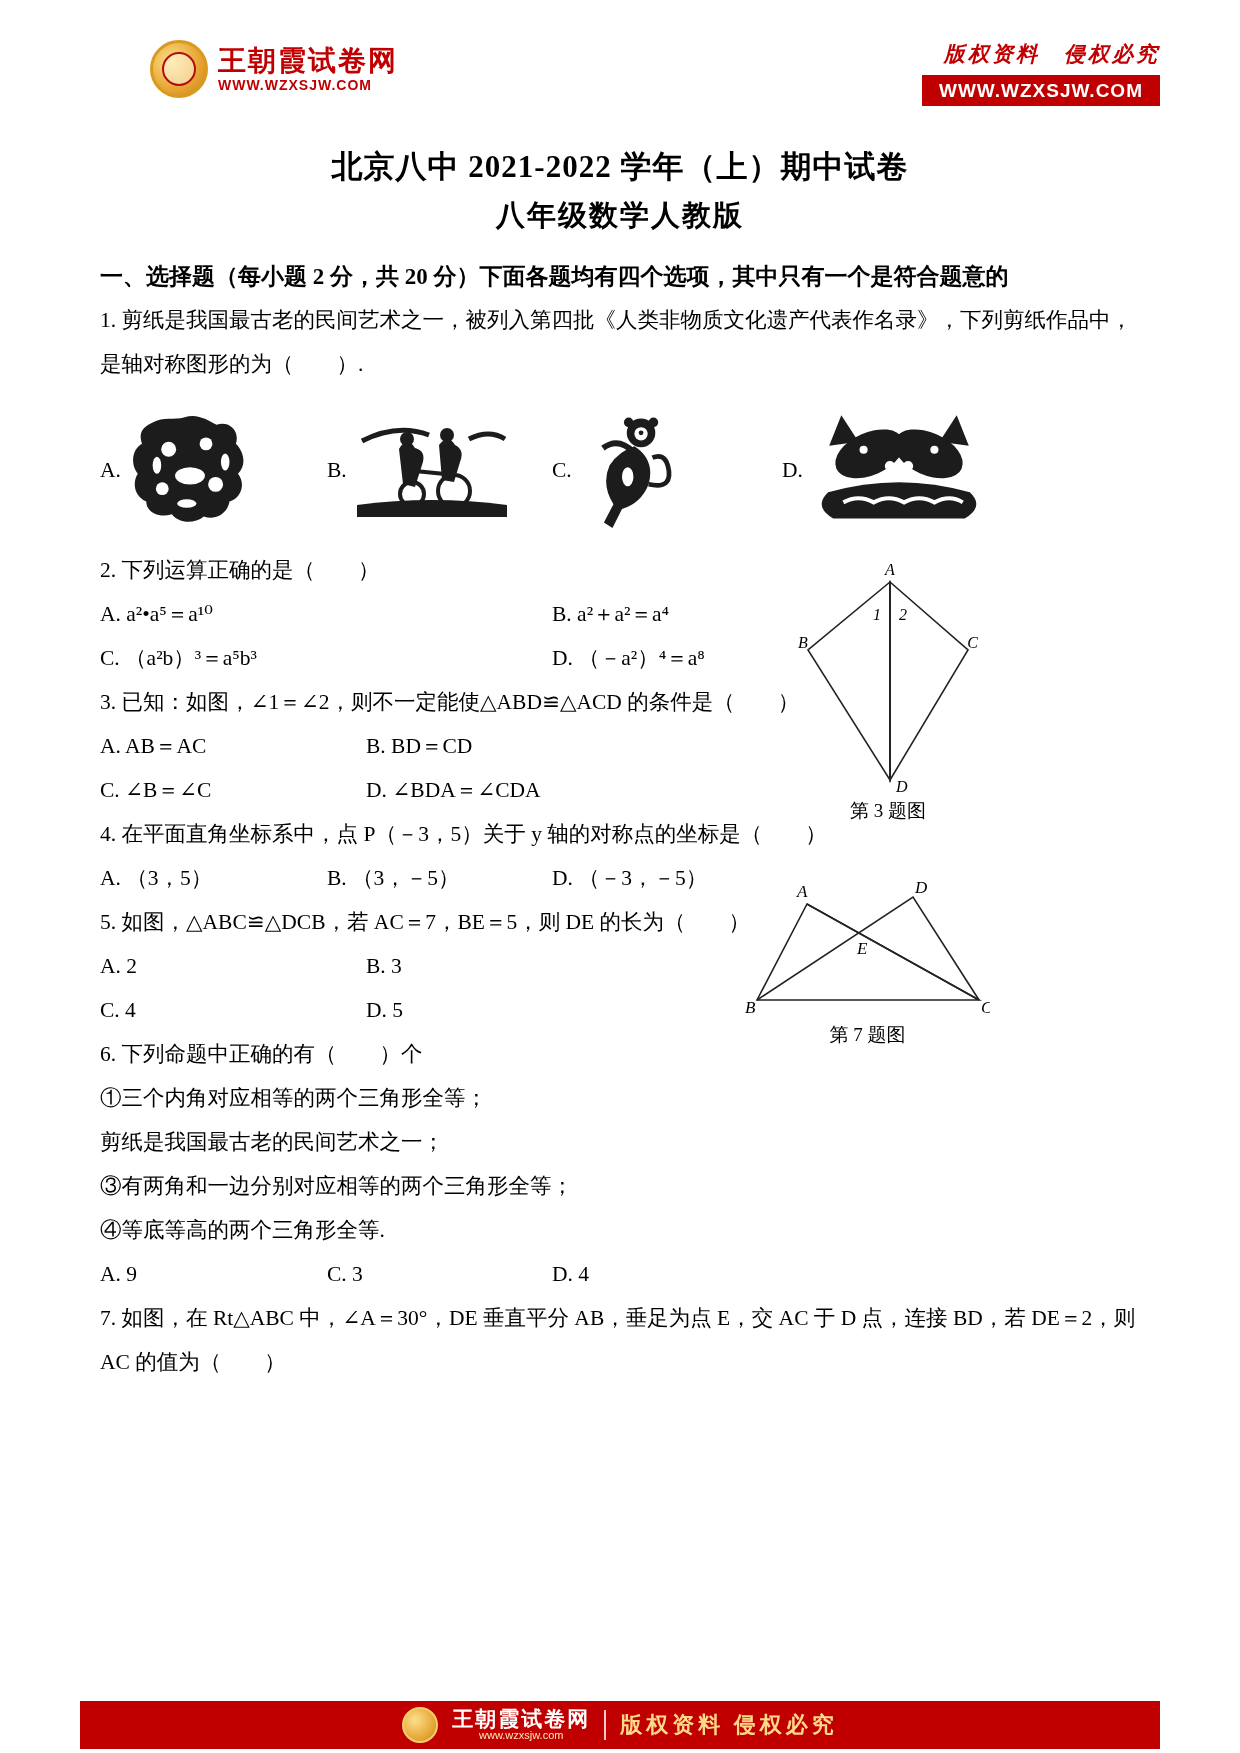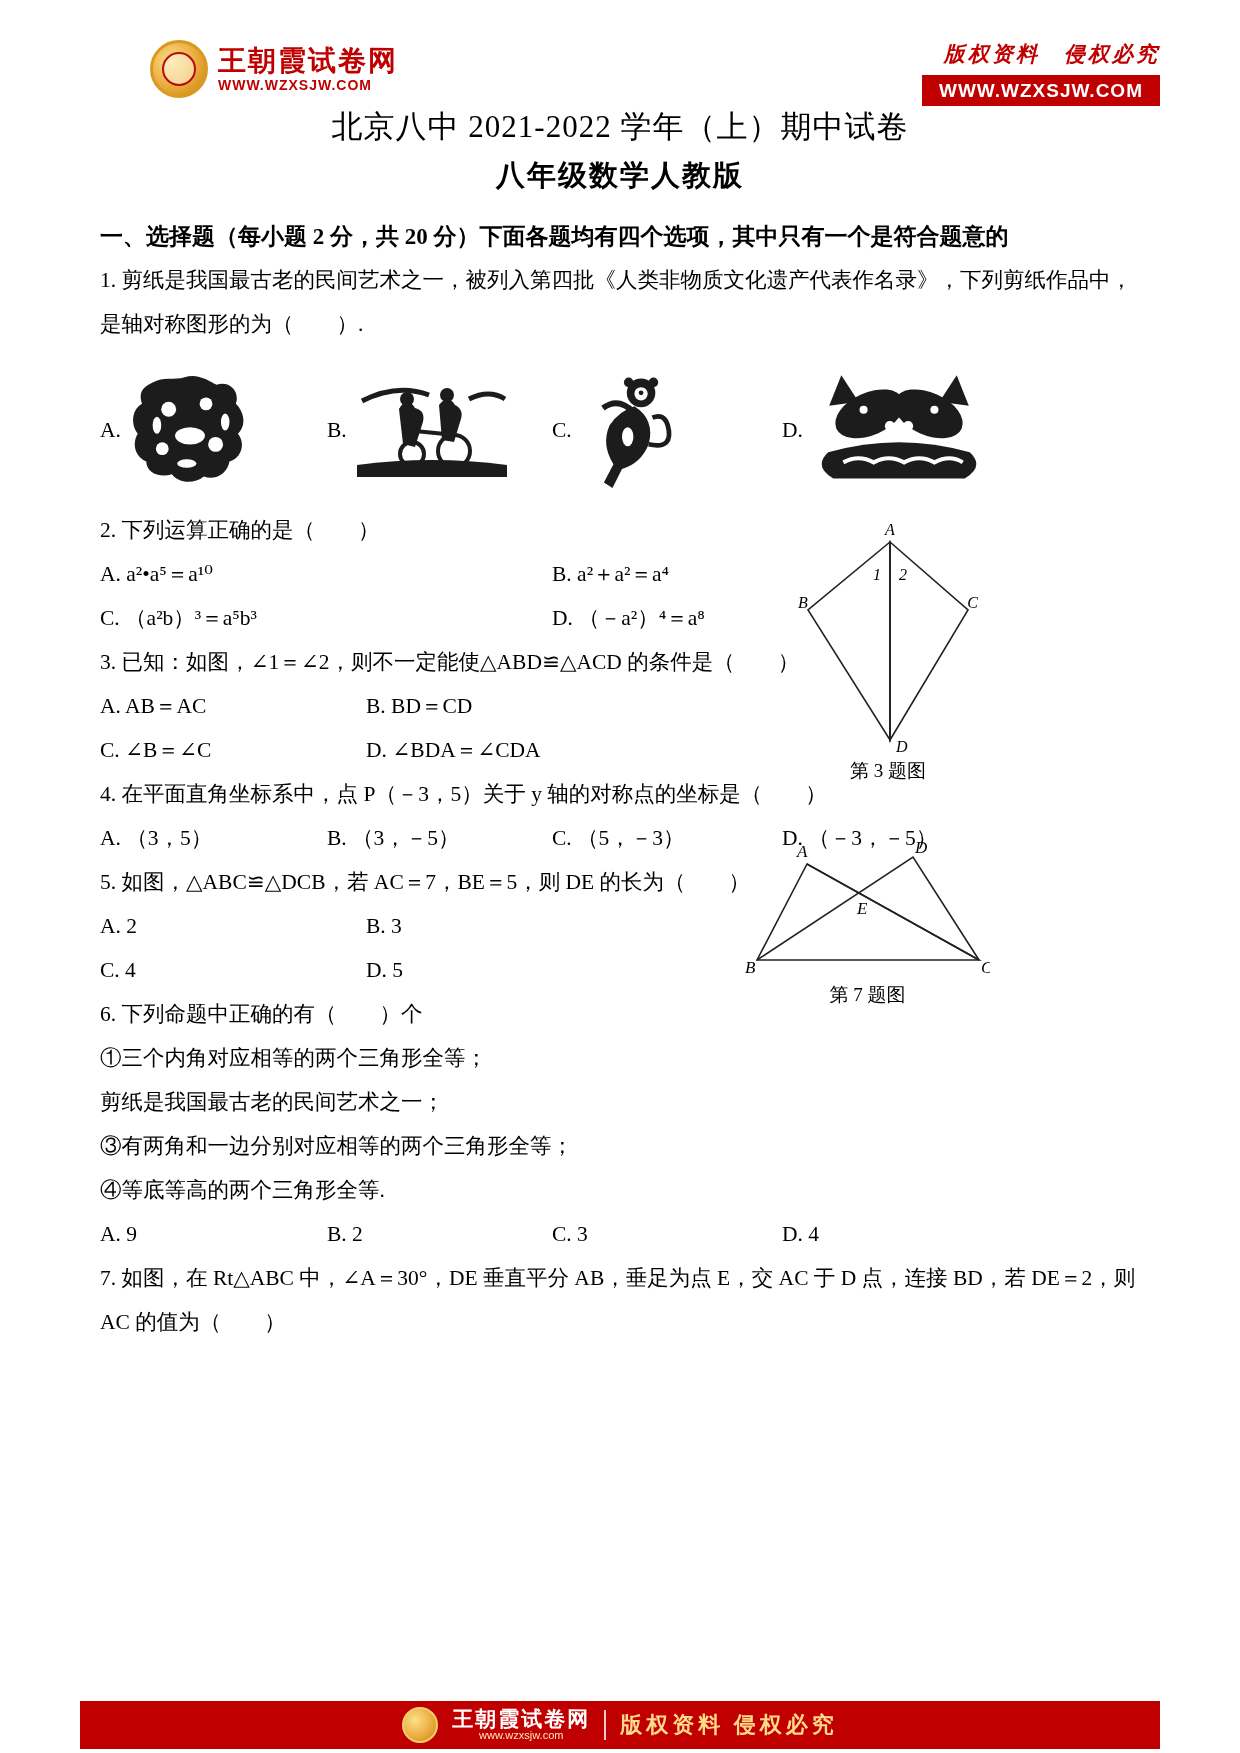--- a/index.html
+++ b/index.html
@@ -20,21 +20,21 @@
   .brand-col { display:flex; flex-direction:column; line-height:1.15; }
   .brand-name { color:#c00000; font-weight:bold; font-size:28px; letter-spacing:2px; }
   .brand-site { color:#c00000; font-weight:bold; font-size:14px; font-family:"Liberation Sans",sans-serif; letter-spacing:1px; }
   .right-head { display:flex; flex-direction:column; align-items:flex-end; }
   .slogan { color:#c00000; font-weight:bold; font-size:21px; letter-spacing:3px; font-style:italic; }
   .site-banner {
     margin-top:7px; background:#c00000; color:#fff; width:238px; height:31px;
     display:flex; align-items:center; justify-content:center;
     font-family:"Liberation Sans",sans-serif; font-weight:bold; font-size:19px; letter-spacing:1px;
   }
-  .doc-title { text-align:center; font-size:31px; font-weight:normal; letter-spacing:1px; }
+  .doc-title { text-align:center; font-size:31px; font-weight:bold; margin-top:40px; letter-spacing:1px; }
   .doc-subtitle { text-align:center; font-size:29px; font-weight:bold; margin-top:8px; letter-spacing:2px; }
   .content { padding:0 100px; }
   .section-head { font-weight:bold; font-size:23px; margin-top:24px; line-height:34px; }
   .line { font-size:21.5px; line-height:44px; }
   .qtext { margin-top:4px; }
   .img-row { display:grid; grid-template-columns:227px 225px 230px auto; align-items:center; margin-top:10px; min-height:148px; }
   .img-cell { display:flex; align-items:center; gap:10px; }
   .opt4 { display:grid; grid-template-columns:227px 225px 230px auto; }
   .opt2w { display:grid; grid-template-columns:452px auto; max-width:820px; }
   .opt2n { display:grid; grid-template-columns:227px auto; max-width:640px;gap:39px; }
@@ -183,21 +183,20 @@
     </div>
     <div class="line opt2n">
       <span>C. ∠B＝∠C</span>
       <span>D. ∠BDA＝∠CDA</span>
     </div>
 
     <div class="line">4. 在平面直角坐标系中，点 P（－3，5）关于 y 轴的对称点的坐标是（　　）</div>
     <div class="line opt4">
       <span>A. （3，5）</span>
       <span>B. （3，－5）</span>
-      <span>C. （5，－3）</span>
       <span>D. （－3，－5）</span>
     </div>
   </div>
 
   <div class="qblock">
     <div class="fig5">
       <svg width="245" height="138" viewBox="0 0 245 138">
         <g stroke="#222" stroke-width="1.6" fill="none">
           <path d="M12,120 L62,24 L234,120 Z"></path>
           <path d="M12,120 L168,17 L234,120"></path>
@@ -225,21 +224,20 @@
     </div>
   </div>
 
   <div class="line">6. 下列命题中正确的有（　　）个</div>
   <div class="line">①三个内角对应相等的两个三角形全等；</div>
   <div class="line">剪纸是我国最古老的民间艺术之一；</div>
   <div class="line">③有两角和一边分别对应相等的两个三角形全等；</div>
   <div class="line">④等底等高的两个三角形全等.</div>
   <div class="line opt4">
     <span>A. 9</span>
-    <span>B. 2</span>
     <span>C. 3</span>
     <span>D. 4</span>
   </div>
 
   <div class="line">7. 如图，在 Rt△ABC 中，∠A＝30°，DE 垂直平分 AB，垂足为点 E，交 AC 于 D 点，连接 BD，若 DE＝2，则 AC 的值为（　　）</div>
 
 </div>
 
 <div class="pagefooter">
   <div class="footer-seal"></div>

